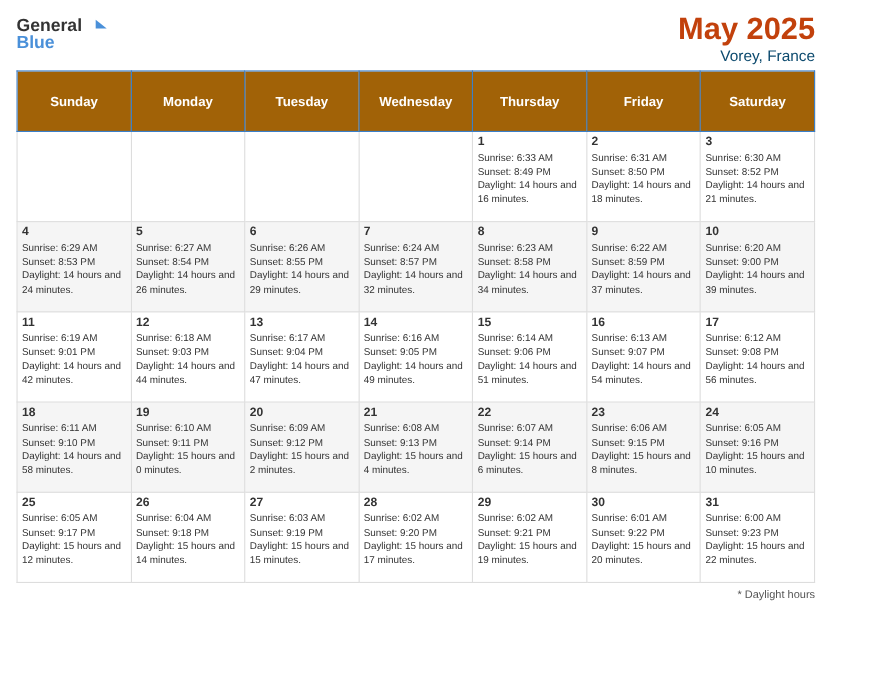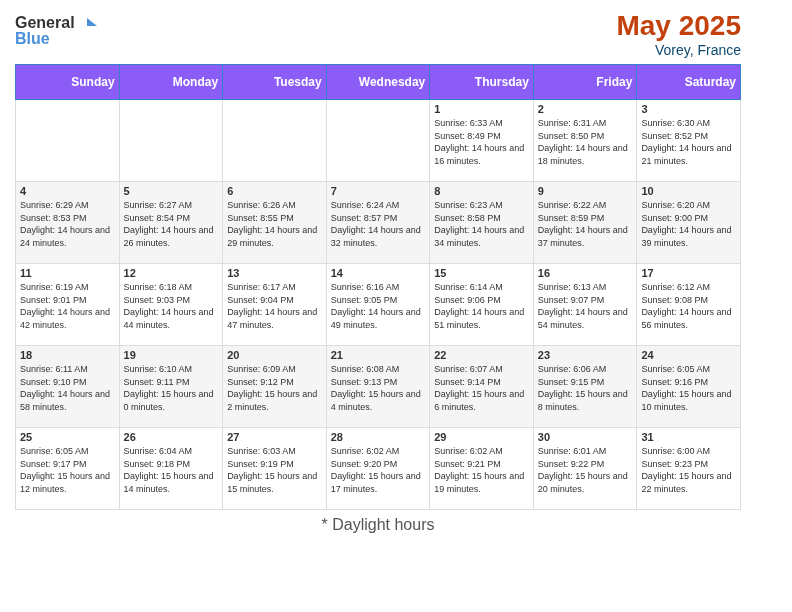--- a/index.html
+++ b/index.html
@@ -38,26 +38,26 @@
     .location {
       font-size: 14px;
       color: #0c4a6e;
     }
     .calendar {
       width: 100%;
       border-collapse: collapse;
       border: 1px solid #ccc;
     }
     .calendar th {
-      background-color: #8b5cf6;
+      background-color: #a16207;
       color: #fff;
       font-size: 12px;
       font-weight: bold;
-      padding: 10px 4px;
-      text-align: right;
+      padding: 20px 4px;
+      text-align: center;
       border: 1px solid #3a7fc9;
     }
     .calendar td {
       width: calc(100% / 7);
       vertical-align: top;
       padding: 3px 4px;
       border: 1px solid #ddd;
       font-size: 9.5px;
       color: #333;
       height: 82px;
@@ -75,23 +75,23 @@
     .day-info {
       line-height: 1.4;
       font-size: 9px;
       color: #333;
     }
     .empty-cell {
       background: #fff !important;
     }
     .footer {
       margin-top: 6px;
-      font-size: 16px;
+      font-size: 10px;
       color: #555;
-      text-align: center;
+      text-align: right;
     }
   </style>
 </head>
 <body>
 
 <div class="page">
   <div class="header">
     <div class="logo">
     <svg width="90" height="40" viewBox="0 0 90 40">
       <text x="0" y="18" font-size="16" font-weight="bold" fill="#333" font-family="Arial">General</text>

